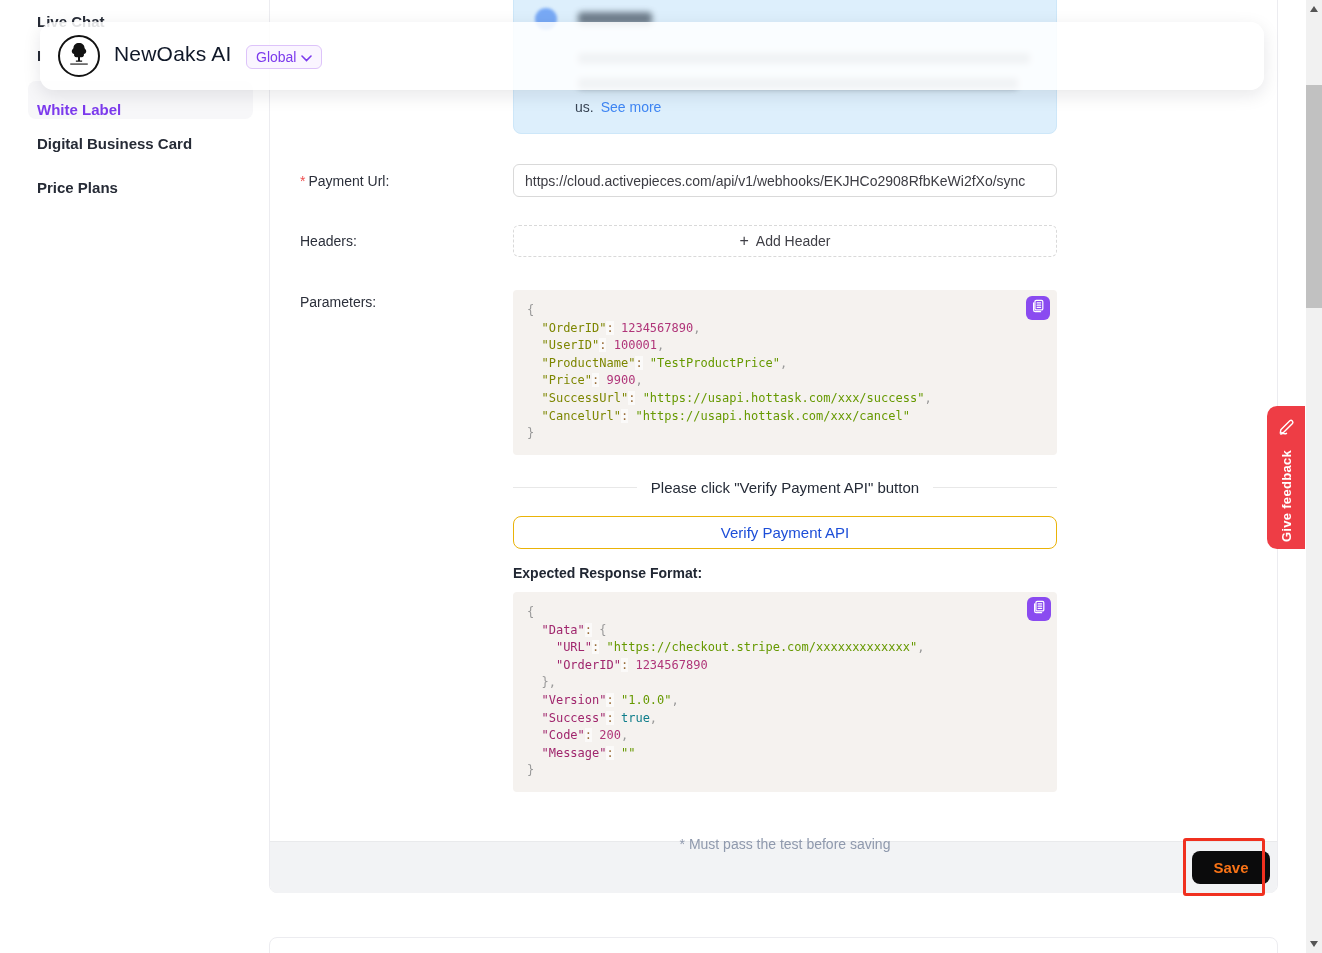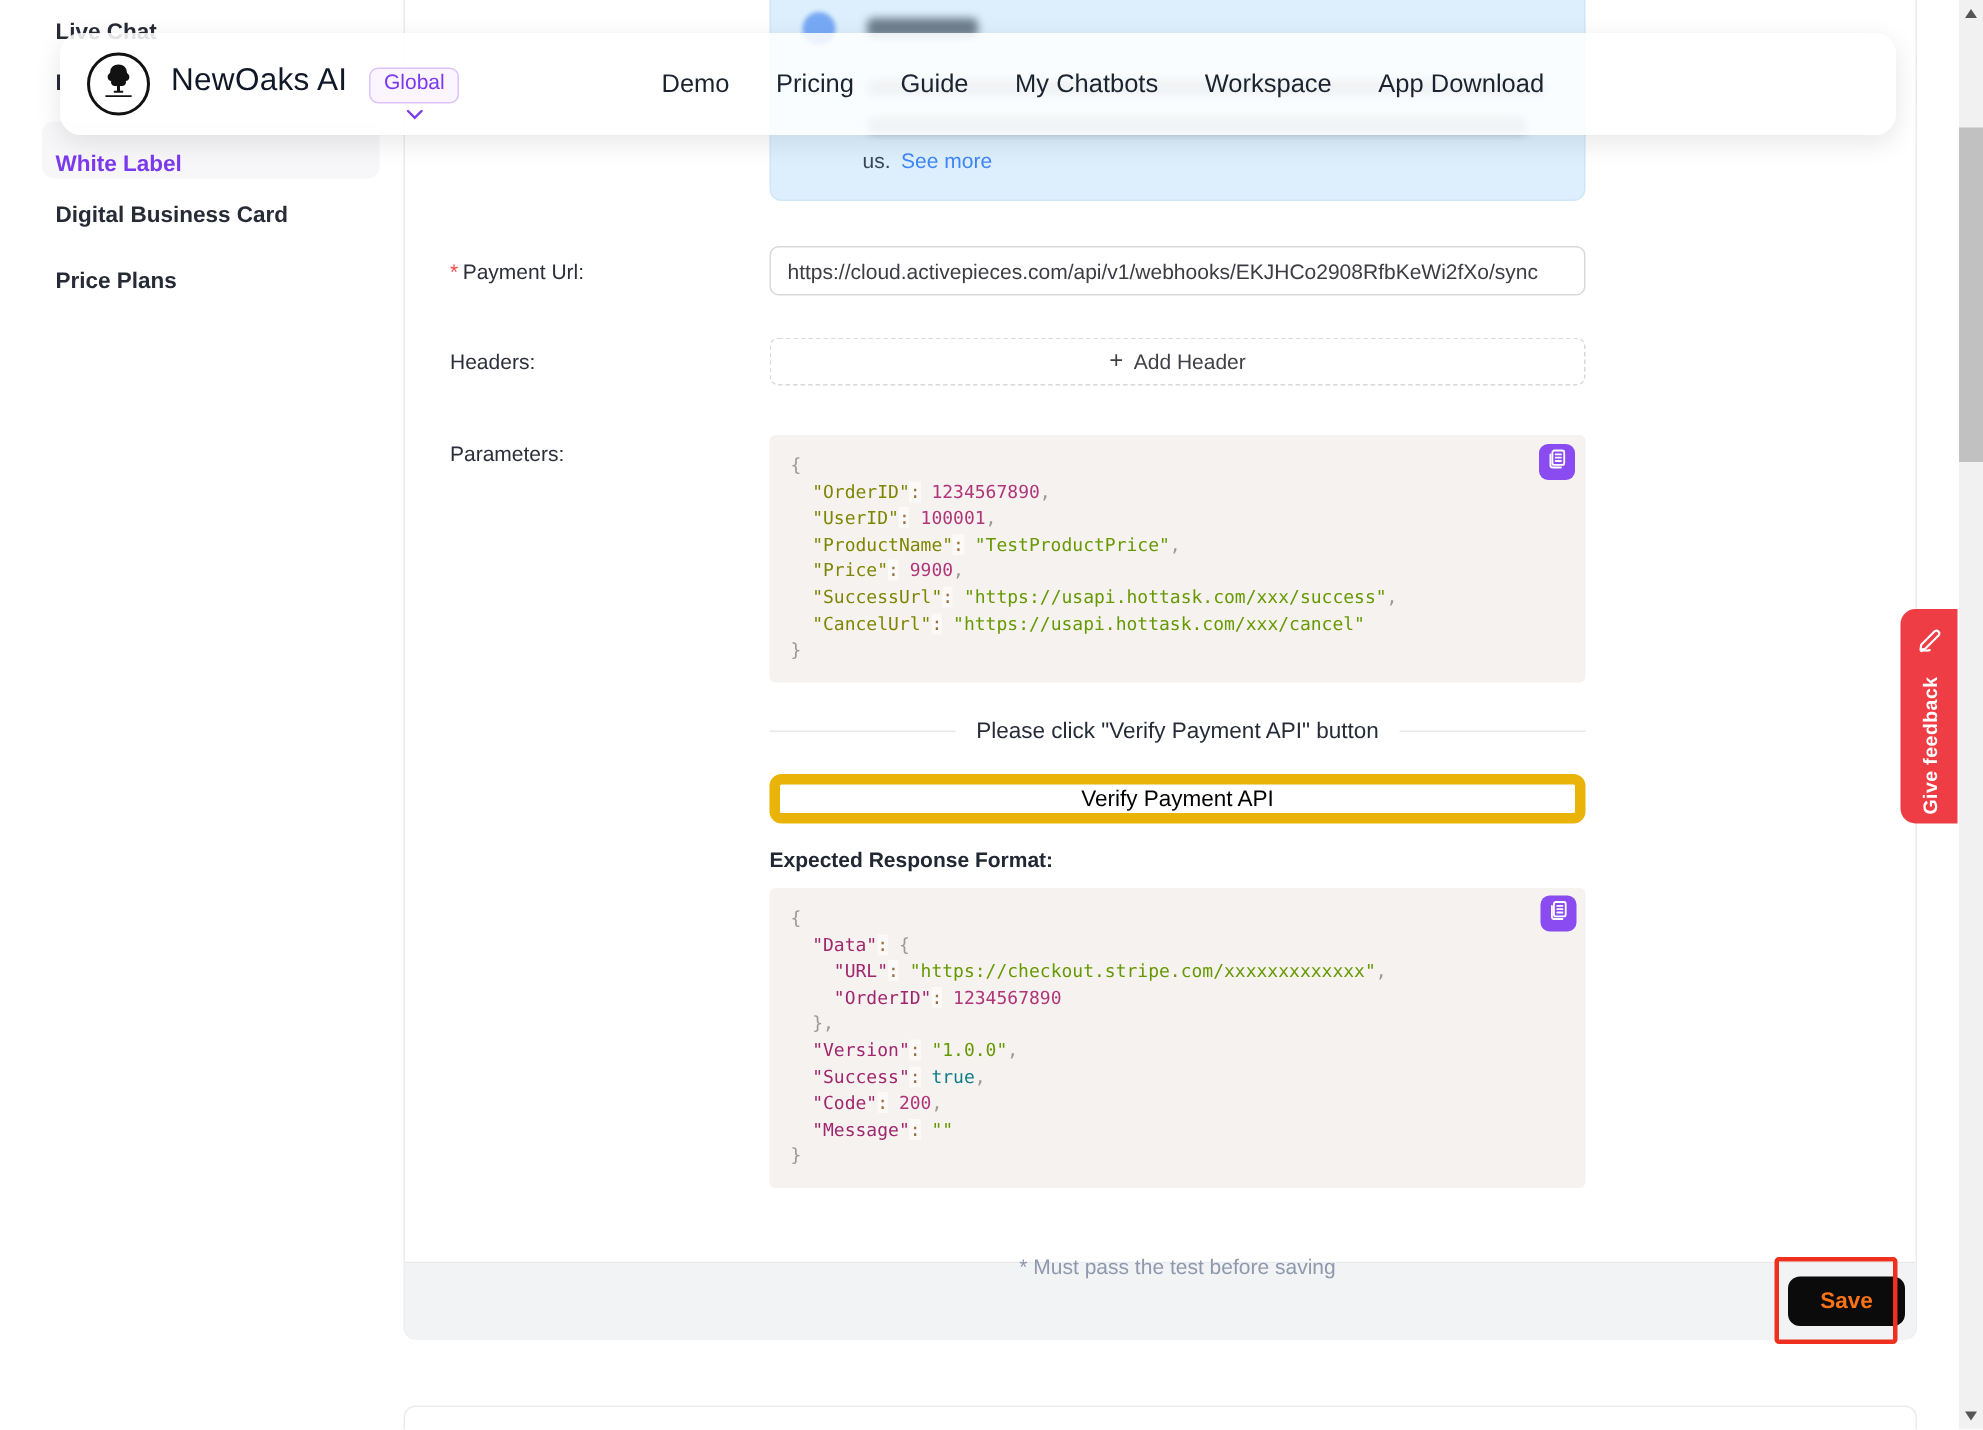--- a/index.html
+++ b/index.html
@@ -32,21 +32,21 @@
 
   
   .navbar { position:absolute; left:40px; top:22px; width:1224px; height:68px;
     background:rgba(255,255,255,0.86); border-radius:14px;
     box-shadow:0 5px 18px rgba(15,23,42,0.10); z-index:5; }
   .logo-circle { position:absolute; left:18px; top:13px; width:42px; height:42px;
     border:2.5px solid #121212; border-radius:50%; display:flex; align-items:center; justify-content:center; }
   .brand { position:absolute; left:74px; top:20px; font-size:21px; font-weight:500; color:#101828; letter-spacing:.2px; }
   .global-pill { position:absolute; left:206px; top:23px; height:24px; padding:0 9px;
     display:inline-flex; align-items:center; gap:5px; background:#faf5ff; border:1px solid #ddc3fa;
-    border-radius:6px; color:#7c3aed; font-size:14px; cursor:pointer;flex-direction:column; }
+    border-radius:6px; color:#7c3aed; font-size:14px; cursor:pointer; }
   .nav-links { position:absolute; left:401px; top:0; height:68px; display:flex; align-items:center; gap:31px; }
   .nav-link { font-size:17px; color:#1b2330; cursor:pointer; white-space:nowrap; }
   .account { position:absolute; right:16px; top:0; height:68px; display:flex; align-items:center;
     font-size:17px; color:#1b2330; cursor:pointer; }
 
   
   .form-label { position:absolute; left:300px; width:205px; text-align:left; font-size:14px; color:#2b2f3a; }
   .req { color:#ee4d4d; margin-right:3px; }
   .url-input { position:absolute; left:513px; top:164px; width:544px; height:33px;
     border:1px solid #d9d9d9; border-radius:6px; background:#fff; font-size:14px; color:#3c3c43;
@@ -71,22 +71,22 @@
   .tok-o { color:#9a6e3a; background:rgba(255,255,255,0.6); }
   .copy-btn { position:absolute; width:24px; height:24px; border-radius:6px; background:#8a4bf0;
     display:flex; align-items:center; justify-content:center; cursor:pointer; z-index:3; }
 
   
   .divider { position:absolute; left:513px; top:476px; width:544px; height:22px;
     display:flex; align-items:center; }
   .divider .line { flex:1; height:1px; background:#e8e8e8; }
   .divider .dtext { padding:0 14px; font-size:15px; font-weight:500; color:#252b37; white-space:nowrap; }
   .verify-btn { position:absolute; left:513px; top:516px; width:544px; height:33px;
-    background:#fff; border:7px solid #eab308; border-radius:8px; display:flex; align-items:center;
-    justify-content:center; font-size:15px; color:#000000; cursor:pointer; }
+    background:#fff; border:1px solid #eab308; border-radius:8px; display:flex; align-items:center;
+    justify-content:center; font-size:15px; color:#1d4ed8; cursor:pointer; }
   .expected-label { position:absolute; left:513px; top:565px; font-size:14px; font-weight:700; color:#212733; }
   .note { position:absolute; left:513px; top:836px; width:544px; text-align:center;
     font-size:14px; color:#8f99ad; z-index:3; }
   .save-btn { position:absolute; left:1192px; top:851px; width:78px; height:33px;
     background:#0b0b0c; color:#f97316; font-size:15px; font-weight:700; border:none; border-radius:8px;
     display:flex; align-items:center; justify-content:center; cursor:pointer; z-index:3;
     font-family:"Liberation Sans", sans-serif; }
   .red-annot { position:absolute; left:1183px; top:838px; width:82px; height:58px;
     border:3px solid #f0301f; border-radius:3px; z-index:4; }
 
@@ -137,28 +137,20 @@
   </div>
   <div class="brand">NewOaks AI</div>
   <div class="global-pill">
     <span>Global</span>
     <span>
       <svg width="11" height="7" viewBox="0 0 11 7" fill="none" stroke="#7c3aed" stroke-width="1.6" stroke-linecap="round">
           <path d="M1 1l4.5 4.5L10 1"></path>
         </svg>
     </span>
   </div>
-  <div class="nav-links">
-    <span class="nav-link">Demo</span>
-    <span class="nav-link">Pricing</span>
-    <span class="nav-link">Guide</span>
-    <span class="nav-link">My Chatbots</span>
-    <span class="nav-link">Workspace</span>
-    <span class="nav-link">App Download</span>
-  </div>
 </div>
 
 <div class="form-label" style="top:173px;z-index:2;">
   <span class="req">*</span><span>Payment Url:</span>
 </div>
 <input class="url-input" style="z-index: 2;" type="text" value="https://cloud.activepieces.com/api/v1/webhooks/EKJHCo2908RfbKeWi2fXo/sync">
 
 <div class="form-label" style="top:233px;z-index:2;">Headers:</div>
 <div class="add-header" style="z-index:2;">
   <span class="plus">+</span>

